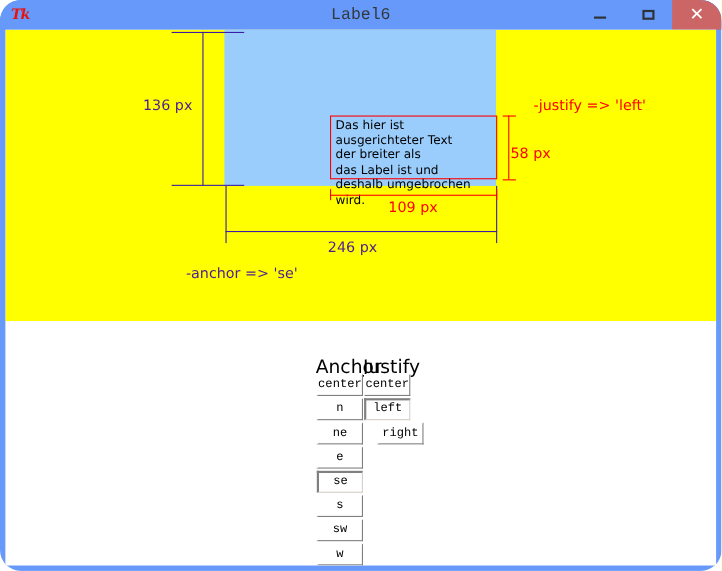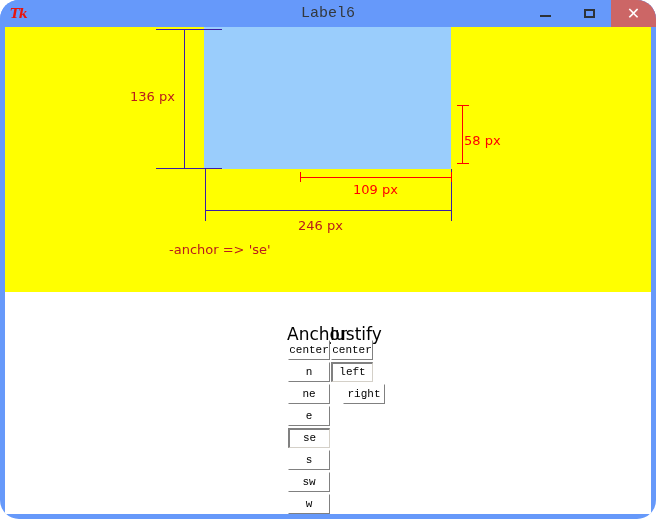--- a/index.html
+++ b/index.html
@@ -141,21 +141,21 @@
   .vline-red  { background: #ff0000; width: 1px; }
   .hline-red  { background: #ff0000; height: 1px; }
 
   .dim-label {
     position: absolute;
     font-family: "DejaVu Sans", sans-serif;
     font-size: 13px;
     white-space: nowrap;
     user-select: none;
   }
-  .lbl-blue { color: #b91c1c; }
+  .lbl-blue { color: #4c1d95; }
   .lbl-red  { color: #ff0000; }
 
   
   .panel {
     position: absolute;
     left: 0; top: 265px;
     width: 646px; height: 222px;
     background: #ffffff;
   }
   .col-head {
@@ -211,20 +211,24 @@
       <div class="glyph-close">✕</div>
     </div>
   </div>
 
   <div class="client">
 
     <div class="canvas">
 
       <div class="label-widget"></div>
 
+      <div class="label-text">Das hier ist ausgerichteter Text
+der breiter als
+das Label ist und
+deshalb umgebrochen wird.</div>
 
       <div class="dim hline-blue" style="left:151px; top:2px; width:66px;"></div>
       <div class="dim hline-blue" style="left:151px; top:141px; width:66px;"></div>
       <div class="dim vline-blue" style="left:179px; top:2px; height:140px;"></div>
       <div class="dim-label lbl-blue" style="left:125px; top:62px;">136 px</div>
 
       <div class="dim vline-blue" style="left:200px; top:142px; height:52px;"></div>
       <div class="dim vline-blue" style="left:446px; top:142px; height:52px;"></div>
       <div class="dim hline-blue" style="left:200px; top:183px; width:247px;"></div>
       <div class="dim-label lbl-blue" style="left:293px; top:191px;">246 px</div>
@@ -232,20 +236,21 @@
       <div class="dim vline-red" style="left:295px; top:145px; height:10px;"></div>
       <div class="dim vline-red" style="left:446px; top:145px; height:10px;"></div>
       <div class="dim hline-red" style="left:295px; top:150px; width:152px;"></div>
       <div class="dim-label lbl-red" style="left:348px; top:155px;">109 px</div>
 
       <div class="dim hline-red" style="left:452px; top:78px; width:12px;"></div>
       <div class="dim hline-red" style="left:452px; top:136px; width:12px;"></div>
       <div class="dim vline-red" style="left:457px; top:78px; height:58px;"></div>
       <div class="dim-label lbl-red" style="left:459px; top:106px;">58 px</div>
 
+      <div class="dim-label lbl-red" style="left:480px; top:62px;">-justify =&gt; 'left'</div>
       <div class="dim-label lbl-blue" style="left:134px; top:215px;margin-left:30px;">-anchor =&gt; 'se'</div>
     </div>
 
     <div class="panel">
       <div class="col-head" style="left:282px; top:32px; width:46px;">Anchor</div>
       <div class="col-head" style="left:325px; top:32px; width:46px;">Justify</div>
       <div id="anchor-col">
           <div class="tkbtn" style="left: 283px; top: 48px;">center</div>
           <div class="tkbtn" style="left: 283px; top: 70px;">n</div>
           <div class="tkbtn" style="left: 283px; top: 92px;">ne</div>

